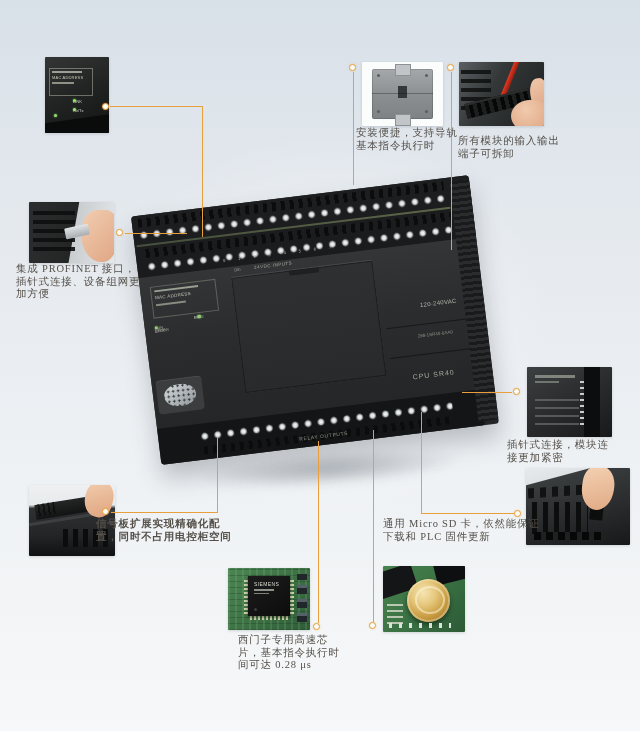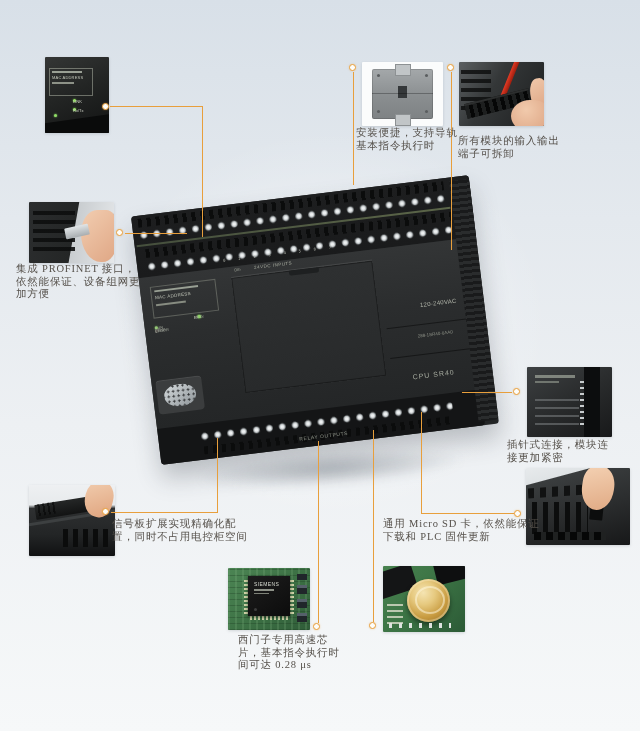--- a/index.html
+++ b/index.html
@@ -372,30 +372,30 @@
     <span>基本指令执行时</span>
   </div>
 
   <div class="note" style="left:458px;top:135px;">
     <span>所有模块的输入输出</span>
     <span>端子可拆卸</span>
   </div>
 
   <div class="note" style="left:16px;top:263px;">
     <span>集成 PROFINET 接口，</span>
-    <span>依然能保证、设备组网更</span>
+    <span>插针式连接、设备组网更</span>
     <span>加方便</span>
   </div>
 
   <div class="note" style="left:507px;top:439px;">
     <span>插针式连接，模块连</span>
     <span>接更加紧密</span>
   </div>
 
-  <div class="note" style="left:112px;top:518px;">
+  <div class="note" style="left:96px;top:518px;font-weight:bold;">
     <span>信号板扩展实现精确化配</span>
     <span>置，同时不占用电控柜空间</span>
   </div>
 
   <div class="note" style="left:383px;top:518px;">
     <span>通用 Micro SD 卡，依然能保证</span>
     <span>下载和 PLC 固件更新</span>
   </div>
 
   <div class="note" style="left:218px;top:634px;margin-left:20px;">

